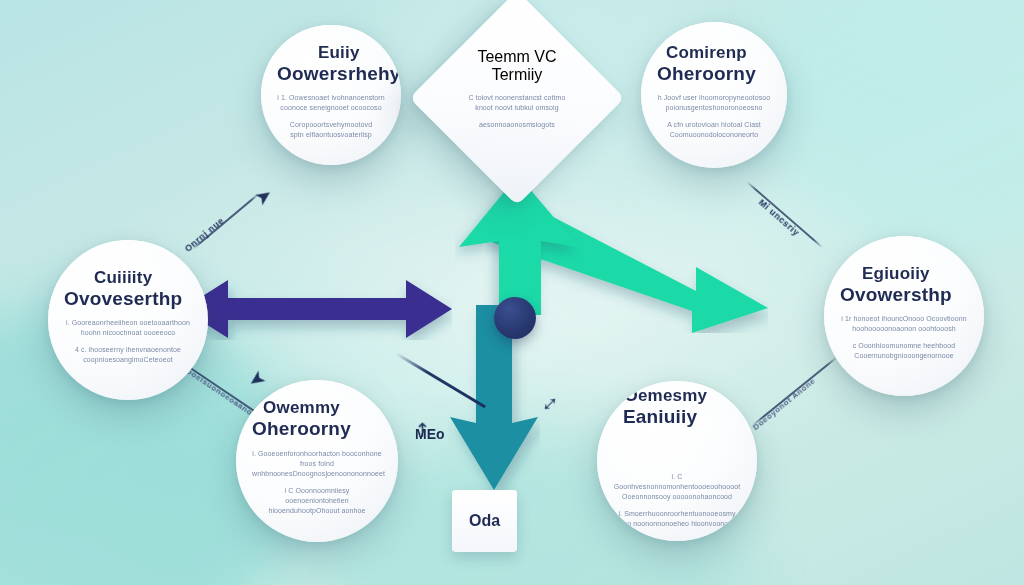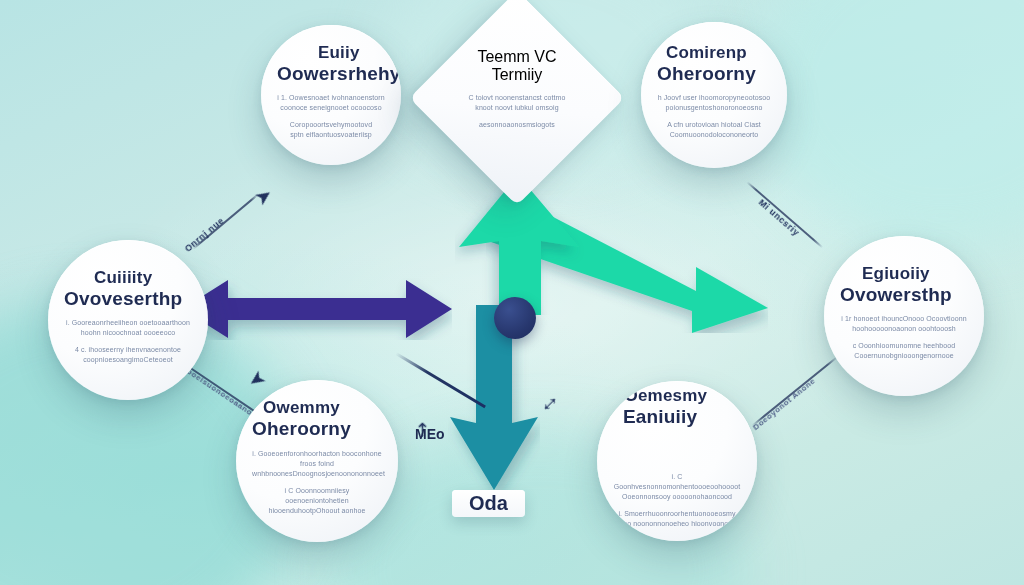--- a/index.html
+++ b/index.html
@@ -185,26 +185,26 @@
     color: #1f2b52;
     font-weight: 700;
     filter: blur(0.35px);
     white-space: nowrap;
   }
   #label-meo { left: 415px; top: 426px; font-size: 14px; }
 
   #label-oda-box {
     position: absolute;
     left: 452px; top: 490px;
-    padding: 2px 17px;
+    padding: 22px 17px;
     background: linear-gradient(180deg, #ffffff 0%, #f4f7fa 100%);
     border-radius: 4px;
     box-shadow: 0 6px 14px rgba(40,80,100,0.20), inset 0 1px 0 rgba(255,255,255,0.9);
     color: #1f2b52;
-    font-size: 20px;
+    font-size: 16px;
     font-weight: 700;
     filter: blur(0.2px);
   }
 </style>
 </head>
 <body>
 
 <div id="stage">
 
   <div class="blob b1"></div>

